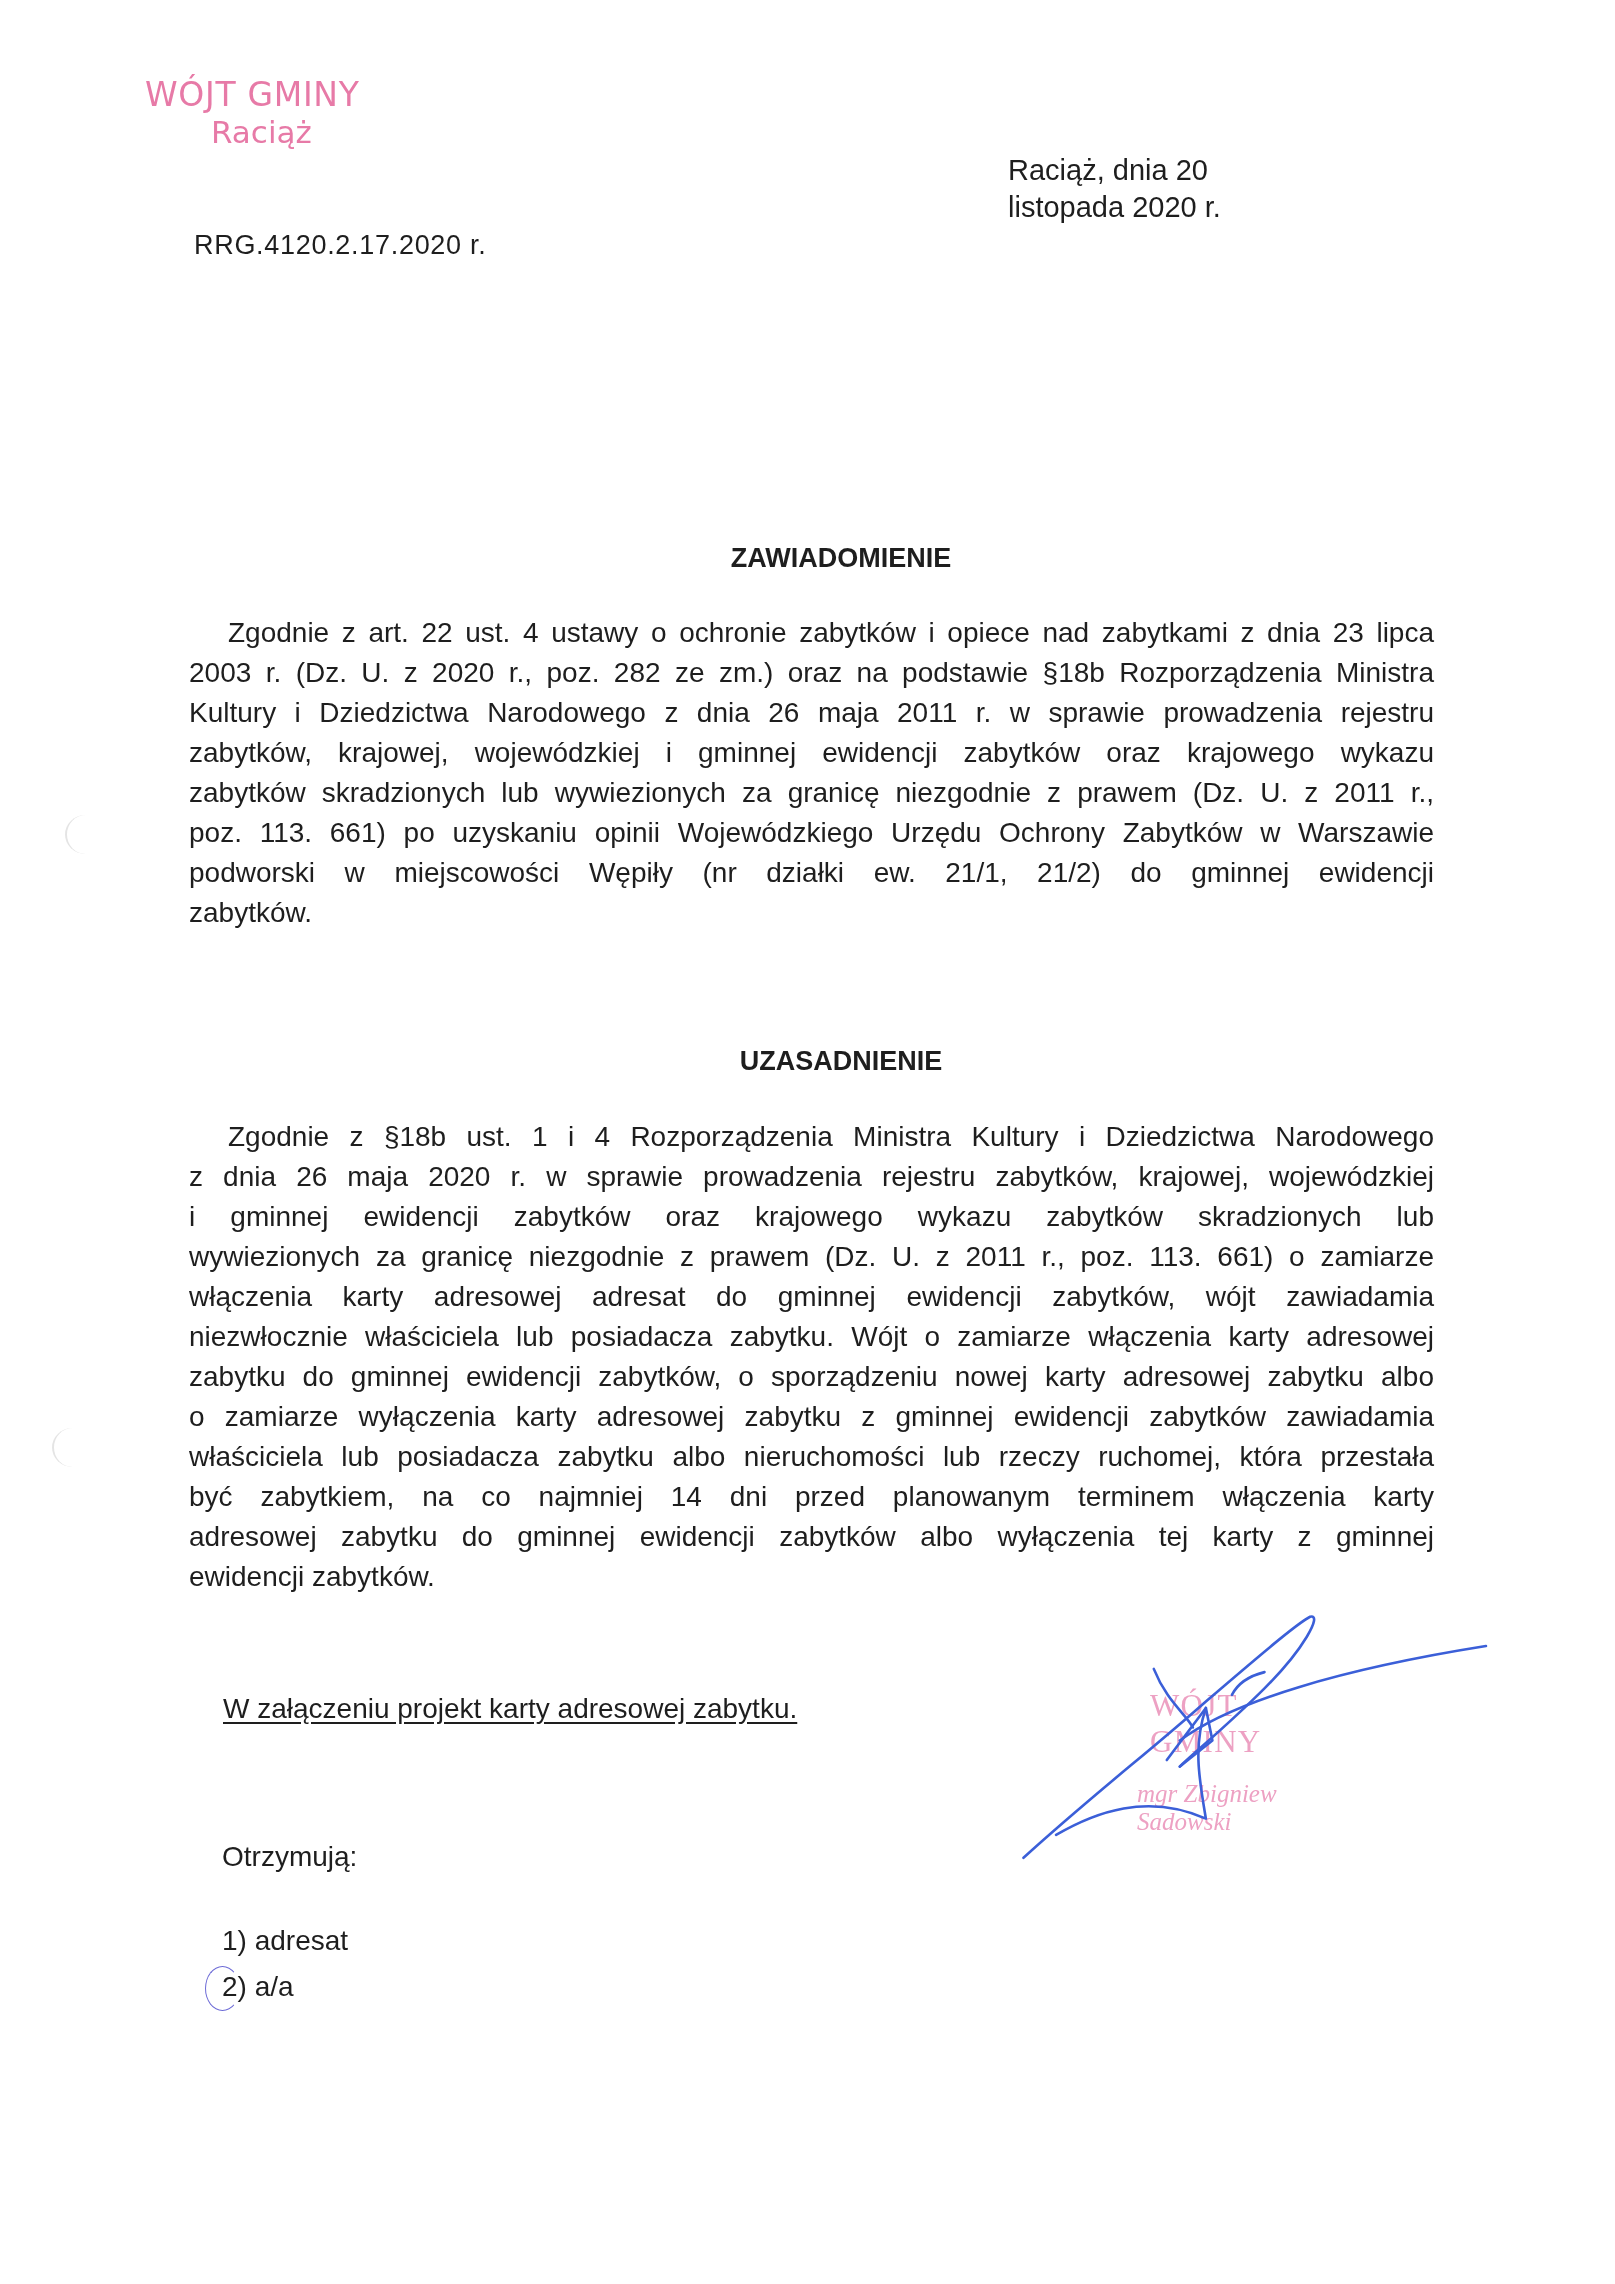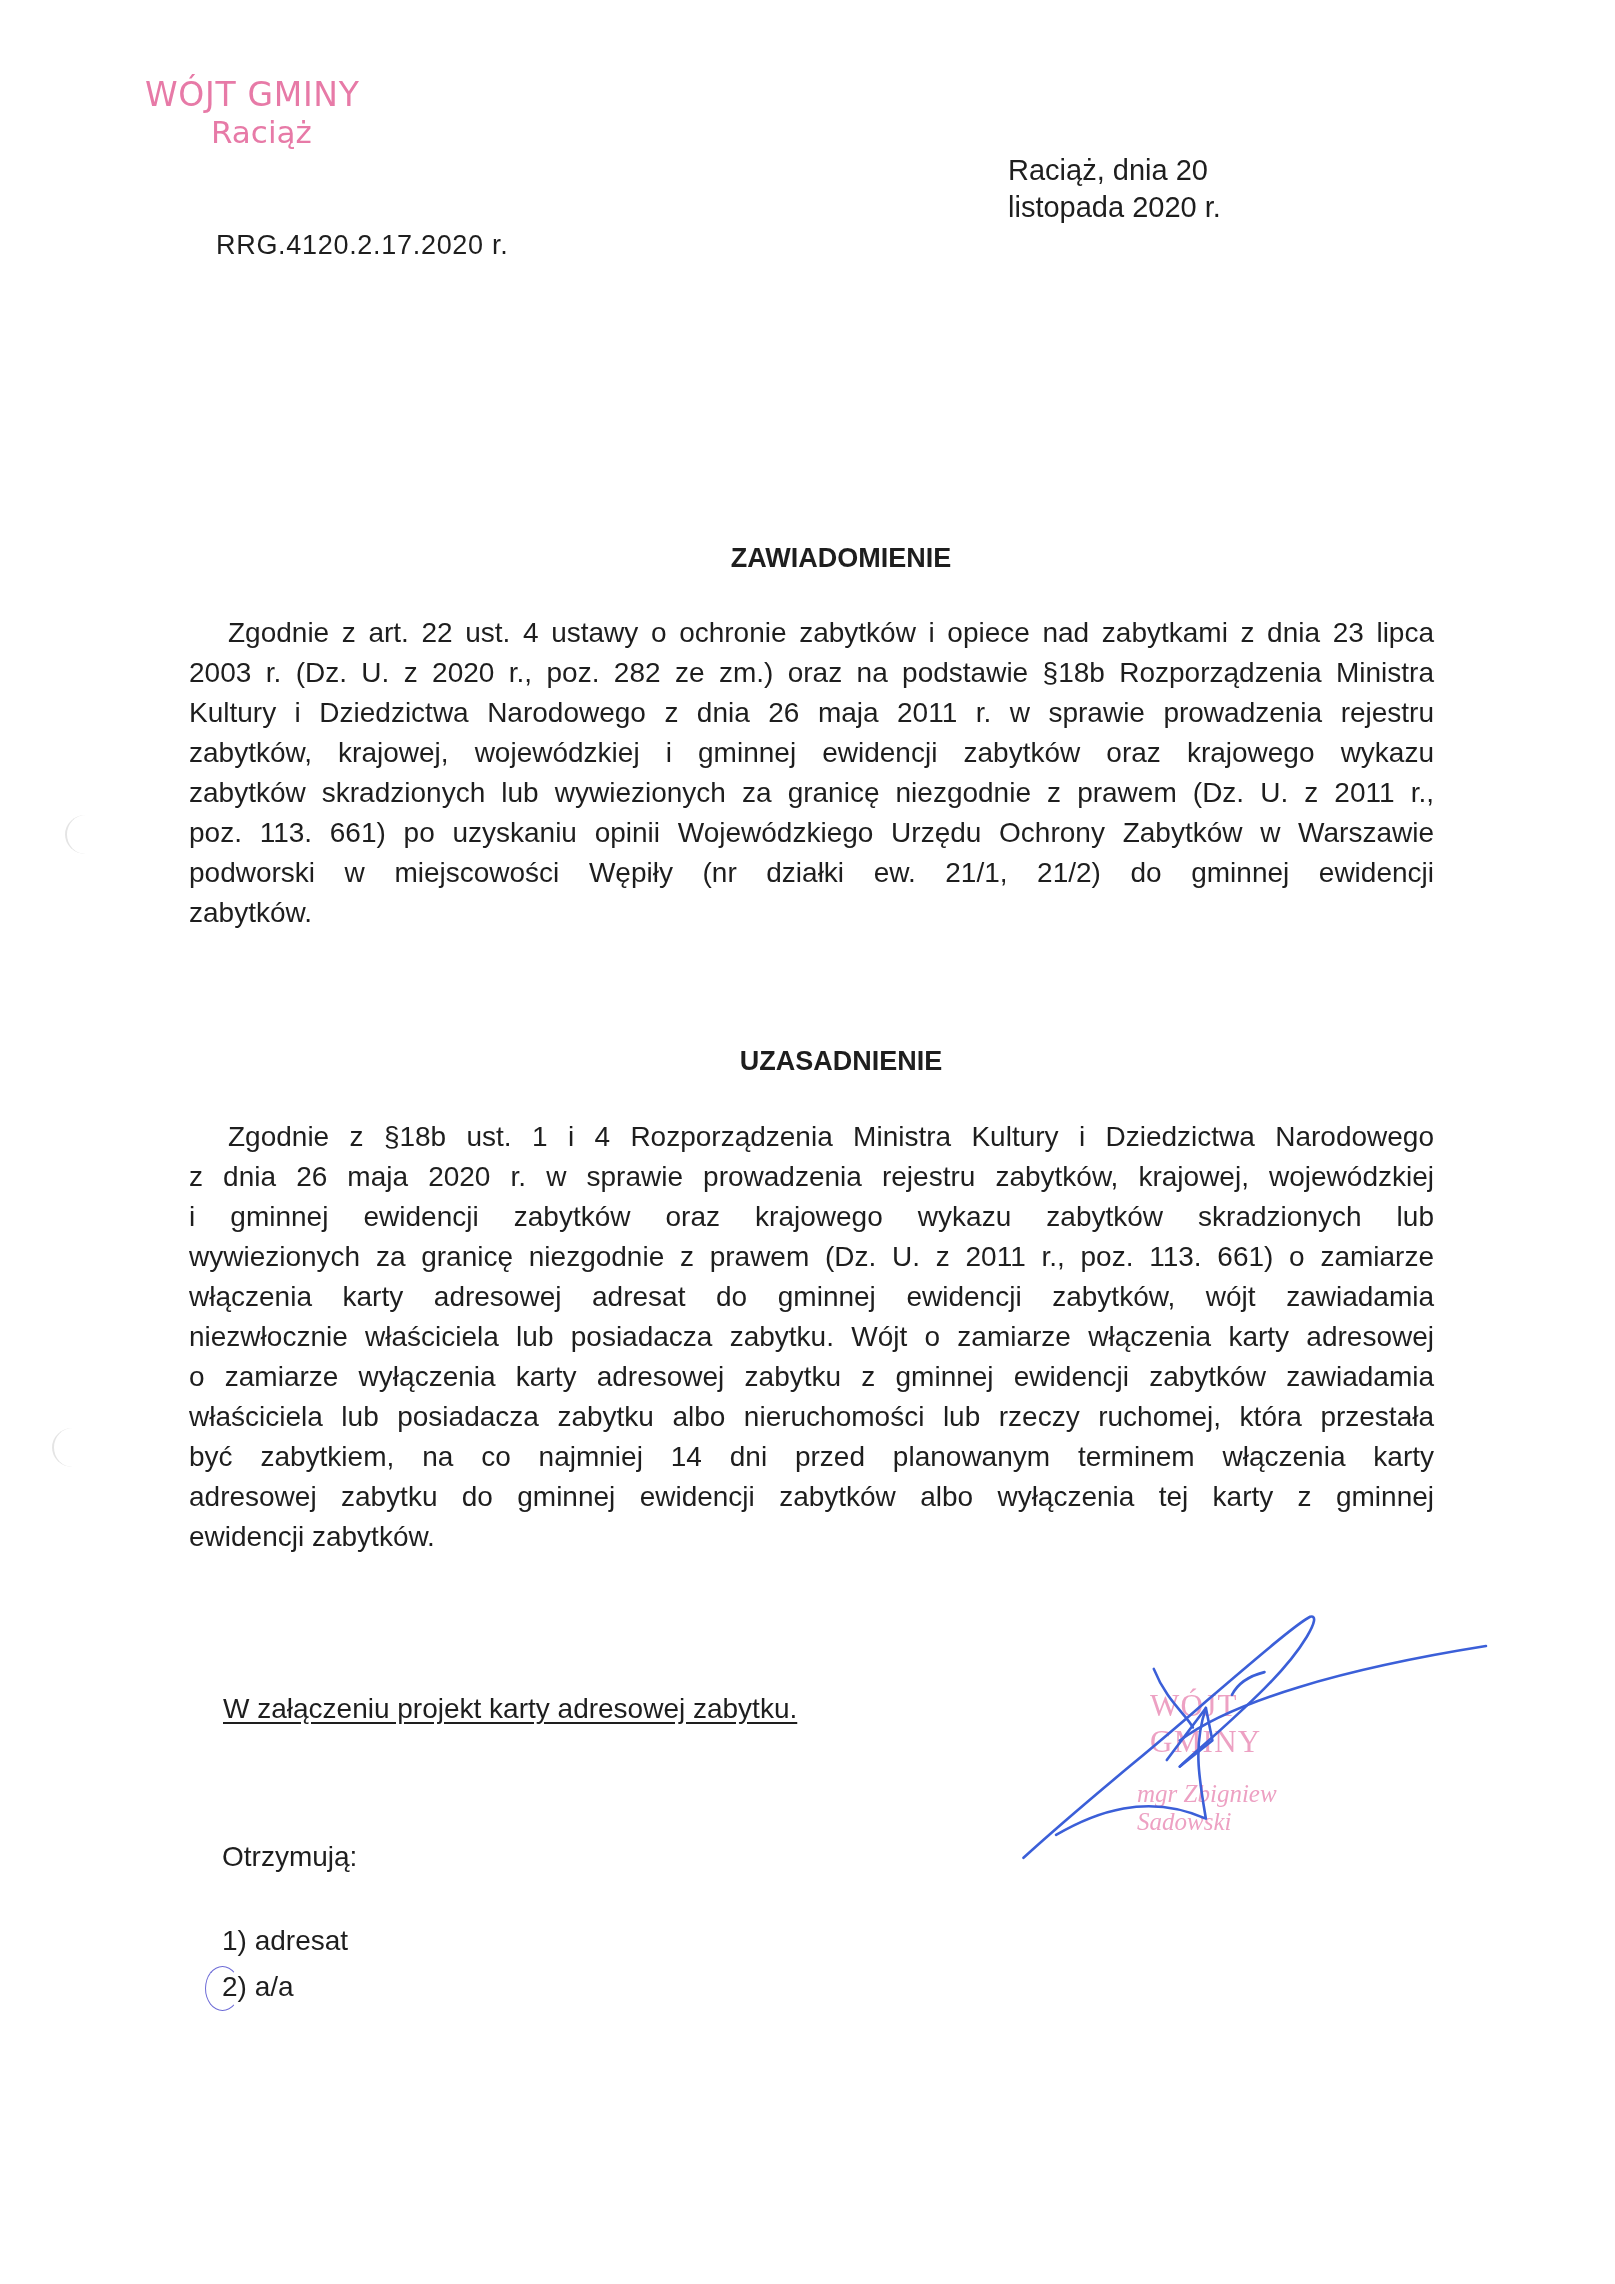--- a/index.html
+++ b/index.html
@@ -6,21 +6,21 @@
     body { width: 1616px; height: 2284px; position: relative; overflow: hidden;
            font-family: "Liberation Sans", sans-serif; color: #1e1e1e; }
     .page { position: absolute; left: 0; top: 0; width: 1331px; height: 2284px; background: #fff; }
 
     .stamp-top { position: absolute; left: 145px; top: 75px; color: #e77aa7;
                  font-family: "DejaVu Sans", sans-serif; }
     .stamp-top .l1 { font-size: 33px; letter-spacing: 0.7px; line-height: 39px; }
     .stamp-top .l2 { font-size: 31px; margin-left: 66px; line-height: 37px; }
 
     .date { position: absolute; left: 1008px; top: 152px; font-size: 29px; line-height: 37px; }
-    .ref  { position: absolute; left: 194px; top: 227px; font-size: 27px; line-height: 37px; letter-spacing: 0.7px; margin-left: 22px; }
+    .ref  { position: absolute; left: 194px; top: 227px; font-size: 27px; line-height: 37px; letter-spacing: 0.7px; }
 
     .heading { position: absolute; left: 0; width: 1616px; text-align: center;
                font-weight: bold; font-size: 27px; line-height: 37px; }
     .h1 { top: 540px; left: 33px; }
     .h2 { top: 1043px; left: 33px; }
 
     .para { position: absolute; left: 189px; width: 1245px; font-size: 28px;
             line-height: 40px; text-align: justify; }
     .para .ln { display: block; text-align: justify; text-align-last: justify; white-space: nowrap; }
     .para .ln.first { padding-left: 39px; }
@@ -75,20 +75,21 @@
   </div>
 
   <div class="heading h2">UZASADNIENIE</div>
   <div class="para p2">
     <span class="ln first">Zgodnie z §18b ust. 1 i 4 Rozporządzenia Ministra Kultury i Dziedzictwa Narodowego</span>
     <span class="ln">z dnia 26 maja 2020 r. w sprawie prowadzenia rejestru zabytków, krajowej, wojewódzkiej</span>
     <span class="ln">i gminnej ewidencji zabytków oraz krajowego wykazu zabytków skradzionych lub</span>
     <span class="ln">wywiezionych za granicę niezgodnie z prawem (Dz. U. z 2011 r., poz. 113. 661) o zamiarze</span>
     <span class="ln">włączenia karty adresowej adresat do gminnej ewidencji zabytków, wójt zawiadamia</span>
     <span class="ln">niezwłocznie właściciela lub posiadacza zabytku. Wójt o zamiarze włączenia karty adresowej</span>
+    <span class="ln">zabytku do gminnej ewidencji zabytków, o sporządzeniu nowej karty adresowej zabytku albo</span>
     <span class="ln">o zamiarze wyłączenia karty adresowej zabytku z gminnej ewidencji zabytków zawiadamia</span>
     <span class="ln">właściciela lub posiadacza zabytku albo nieruchomości lub rzeczy ruchomej, która przestała</span>
     <span class="ln">być zabytkiem, na co najmniej 14 dni przed planowanym terminem włączenia karty</span>
     <span class="ln">adresowej zabytku do gminnej ewidencji zabytków albo wyłączenia tej karty z gminnej</span>
     <span class="ln last">ewidencji zabytków.</span>
   </div>
 
   <div class="attach">W załączeniu projekt karty adresowej zabytku.</div>
 
   <div class="sig-stamp">

